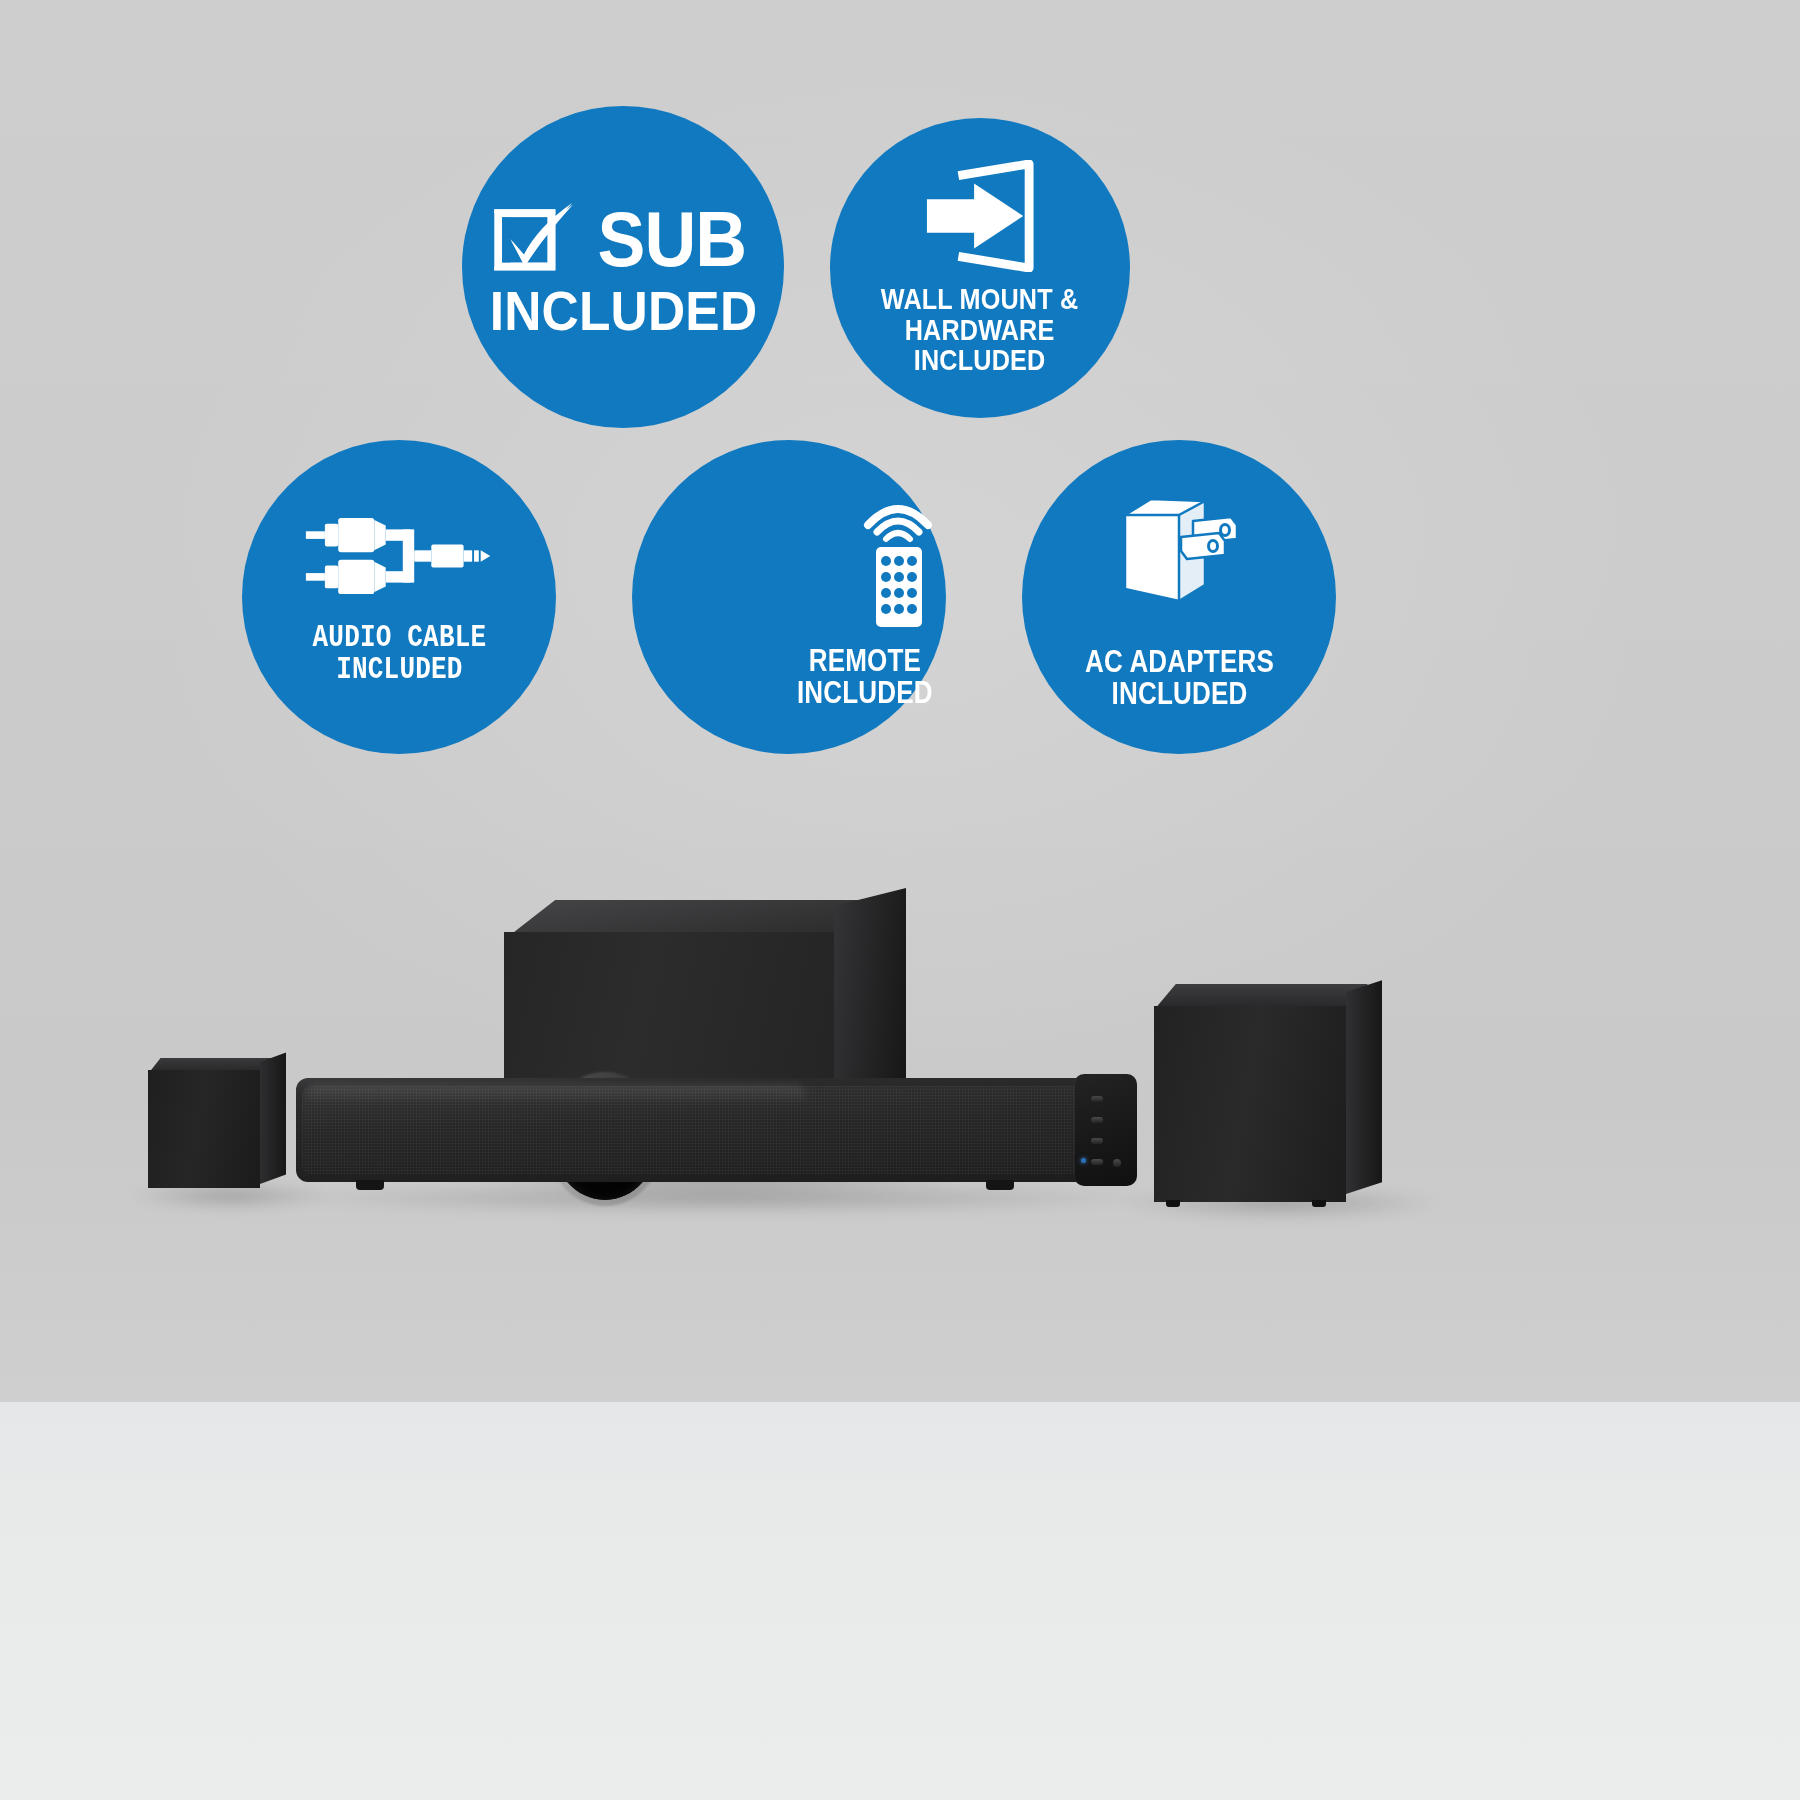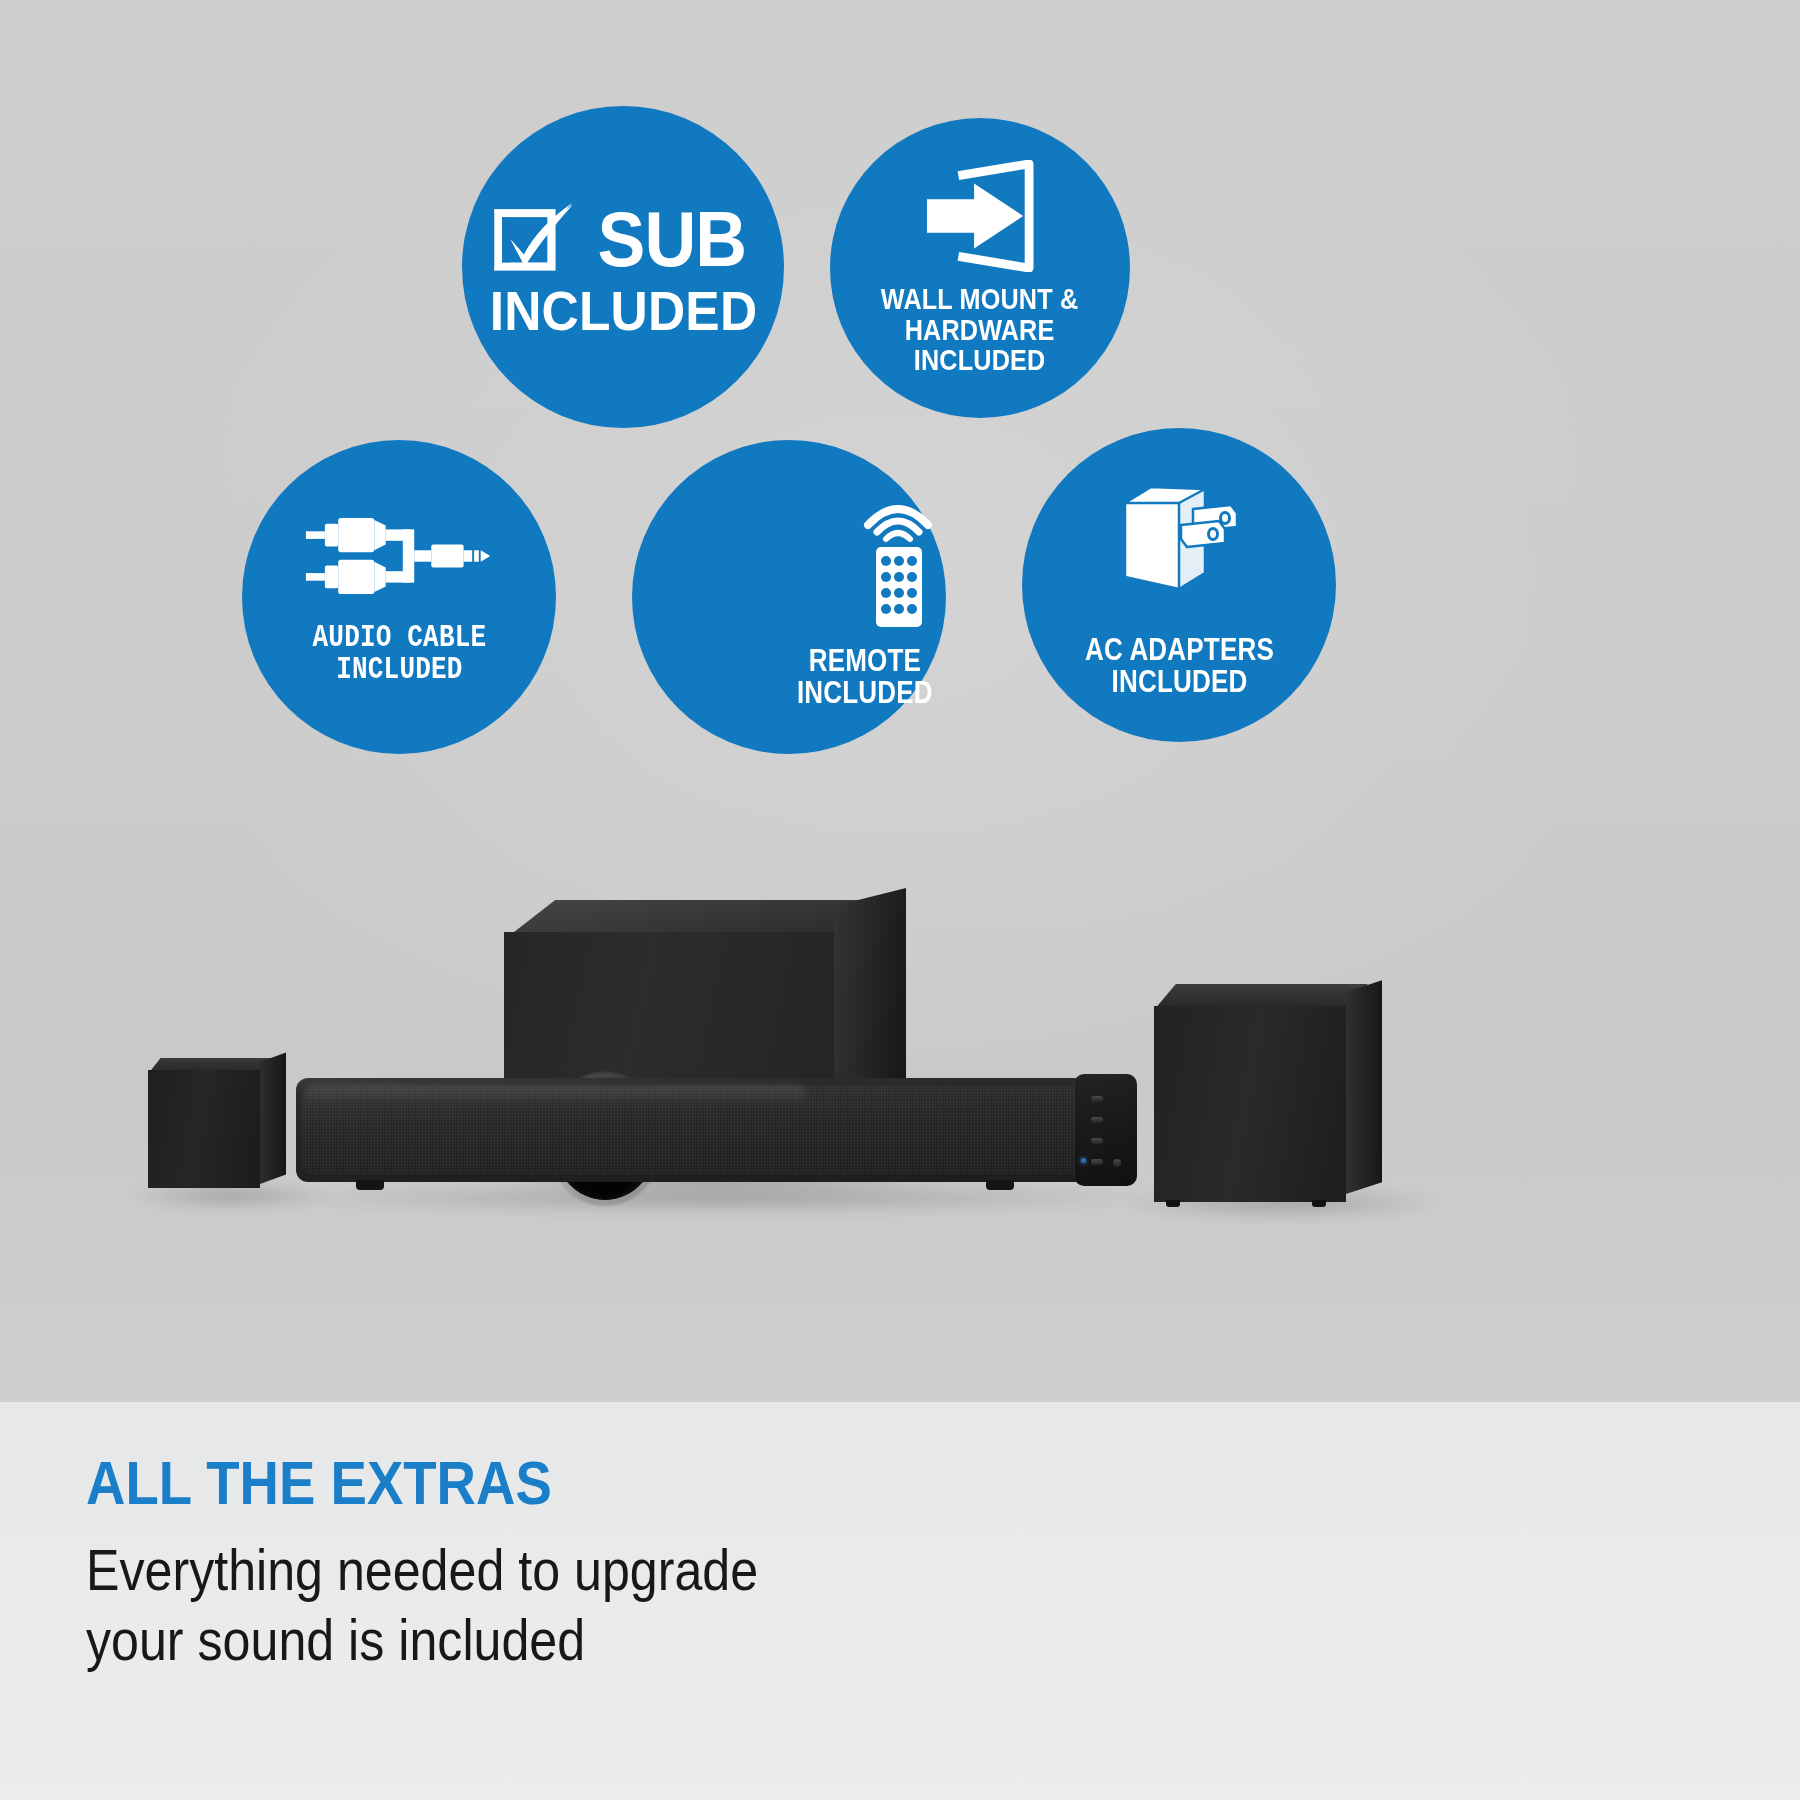--- a/index.html
+++ b/index.html
@@ -92,21 +92,21 @@
 
   #badge-wall { left: 830px; top: 118px; width: 300px; height: 300px; }
   #badge-wall .badge-caption { font-size: 30px; margin-top: 12px; }
 
   #badge-cable { left: 242px; top: 440px; width: 314px; height: 314px; font-family: Liberation Mono, monospace; }
   #badge-cable .badge-caption { font-size: 31px; margin-top: 18px; }
 
   #badge-remote { left: 632px; top: 440px; width: 314px; height: 314px; align-items: flex-end; }
   #badge-remote .badge-caption { font-size: 31px; margin-top: 14px; }
 
-  #badge-ac { left: 1022px; top: 428px; width: 314px; height: 314px; gap: 23px; }
+  #badge-ac { left: 1022px; top: 440px; width: 314px; height: 314px; gap: 23px; }
   #badge-ac .badge-caption { font-size: 31px; margin-top: 14px; }
 
   
   #product {
     position: absolute;
     left: 0; top: 900px;
     width: 1800px; height: 520px;
   }
 
   
@@ -471,19 +471,14 @@
         <div class="btn b2"></div>
         <div class="btn b3"></div>
         <div class="btn b4"></div>
         <div class="btn-r"></div>
         <div class="led"></div>
       </div>
     </div>
 
   </div>
 
-  <div id="copy">
-    <div class="headline">ALL THE EXTRAS</div>
-    <div class="subline">Everything needed to upgrade
-your sound is included</div>
-  </div>
 
 </div>
 
 </body></html>

